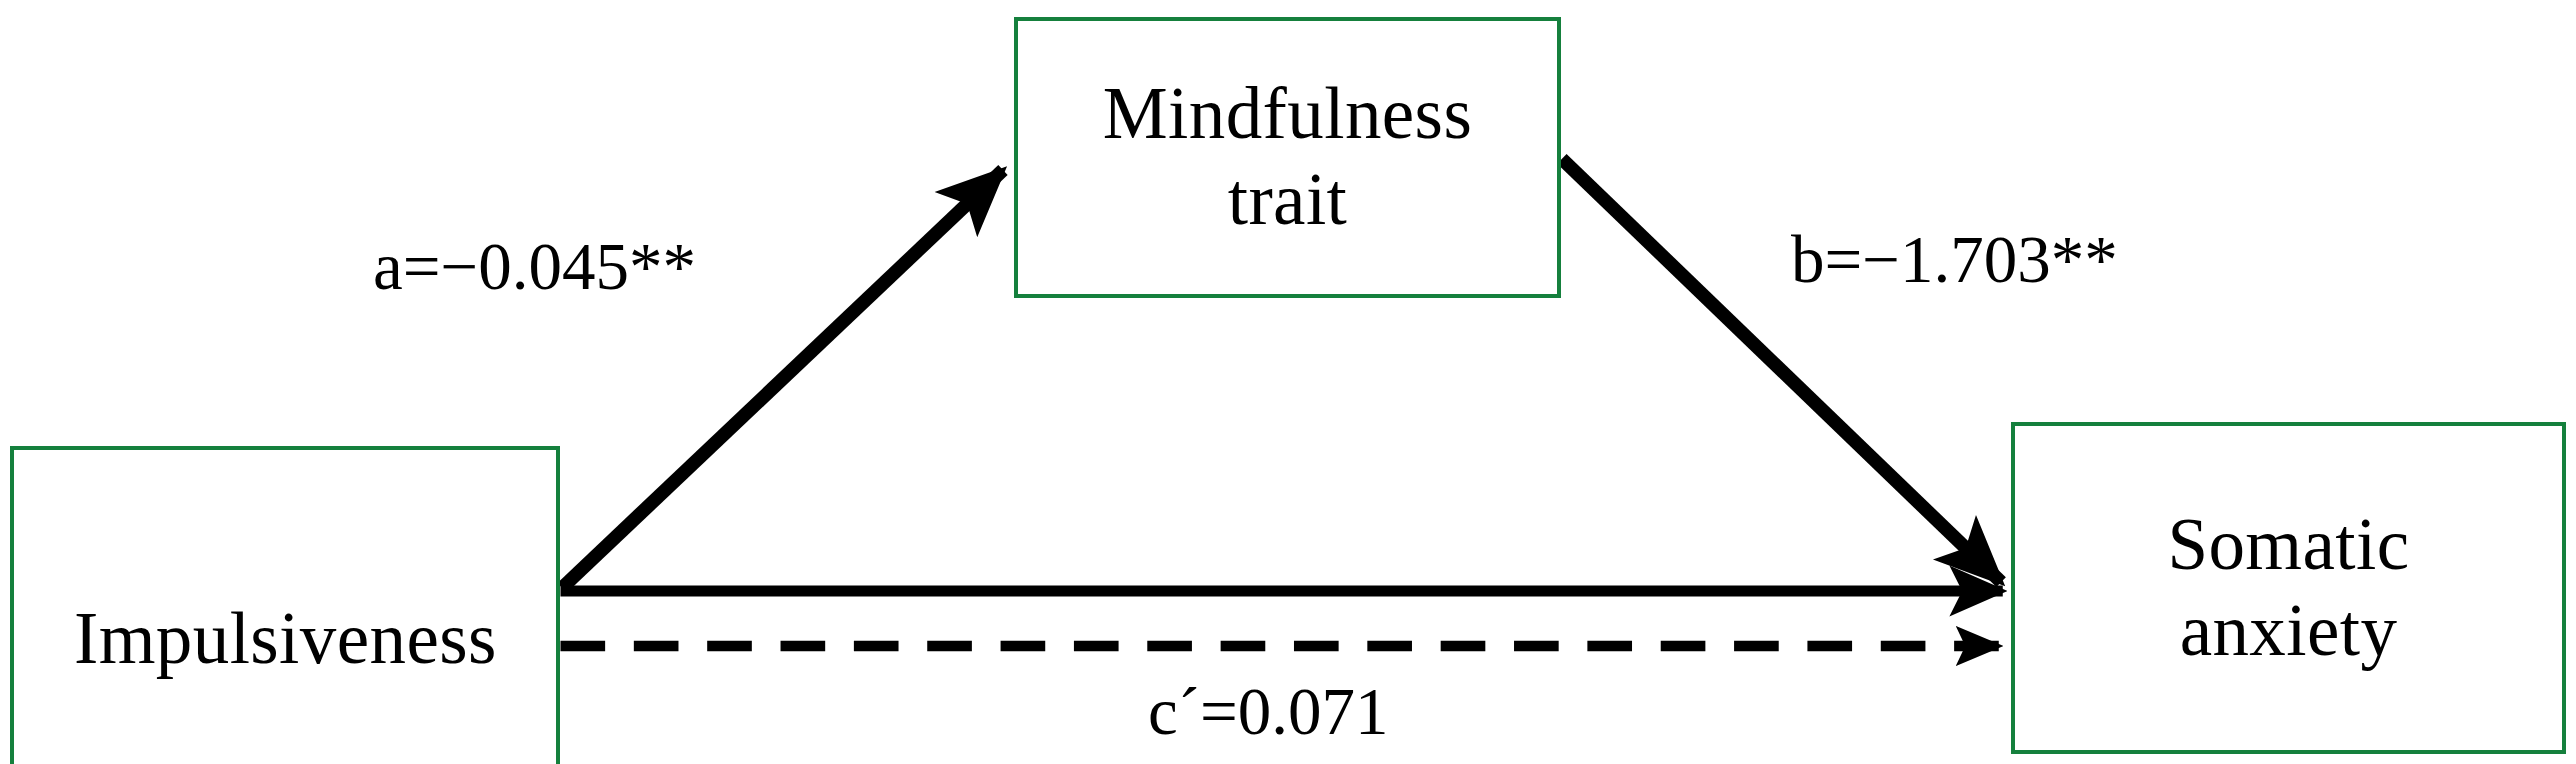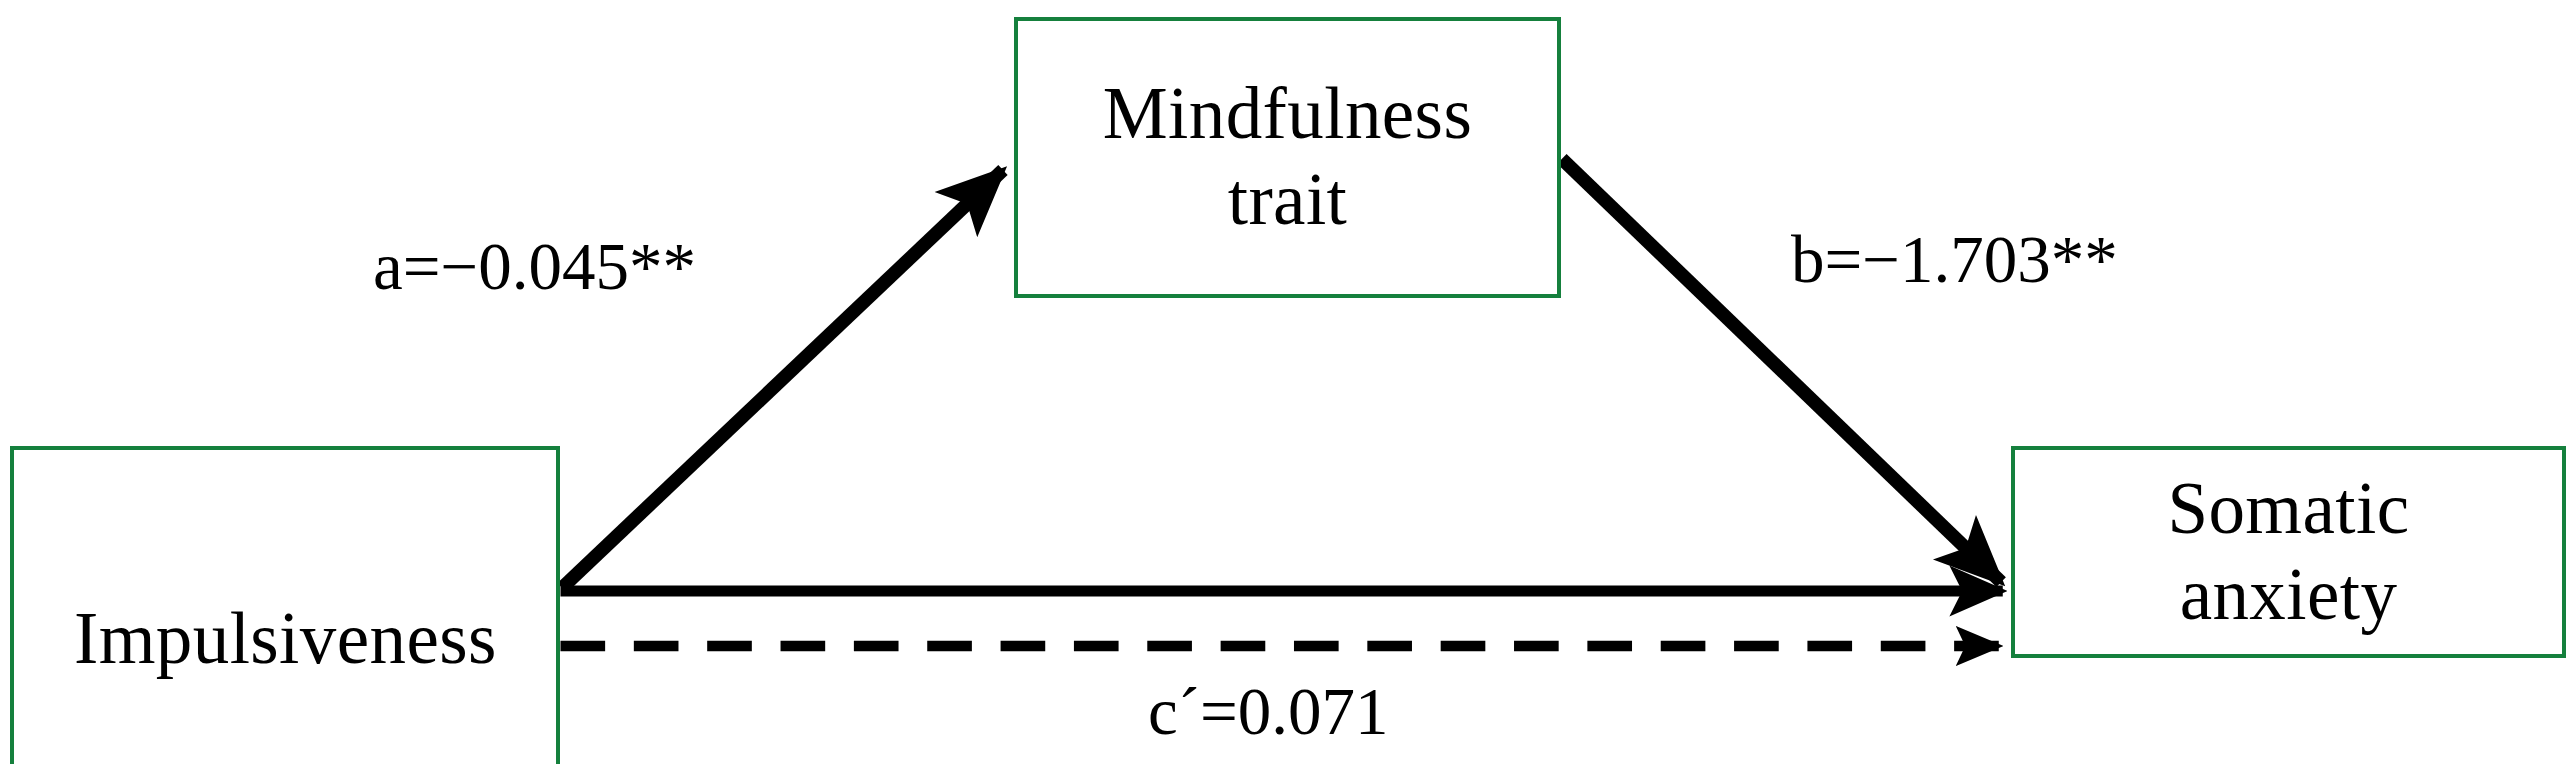--- a/index.html
+++ b/index.html
@@ -59,23 +59,23 @@
     height: 386px;
   }
   #node-mindfulness {
     left: 1014px;
     top: 16.7px;
     width: 547px;
     height: 281px;
   }
   #node-somatic {
     left: 2011px;
-    top: 446px;
+    top: 422px;
     width: 555px;
-    height: 212px;
+    height: 332px;
   }
   #label-a  { left: 373px;  top: 231px; }
   #label-b  { left: 1791px; top: 217px; margin-top: 7px; }
   #label-c  { left: 1150px; top: 461px; }
   #label-cprime { left: 1148px; top: 676px; text-align: right; }
 </style>
 </head>
 <body>
 
 <div id="canvas">

